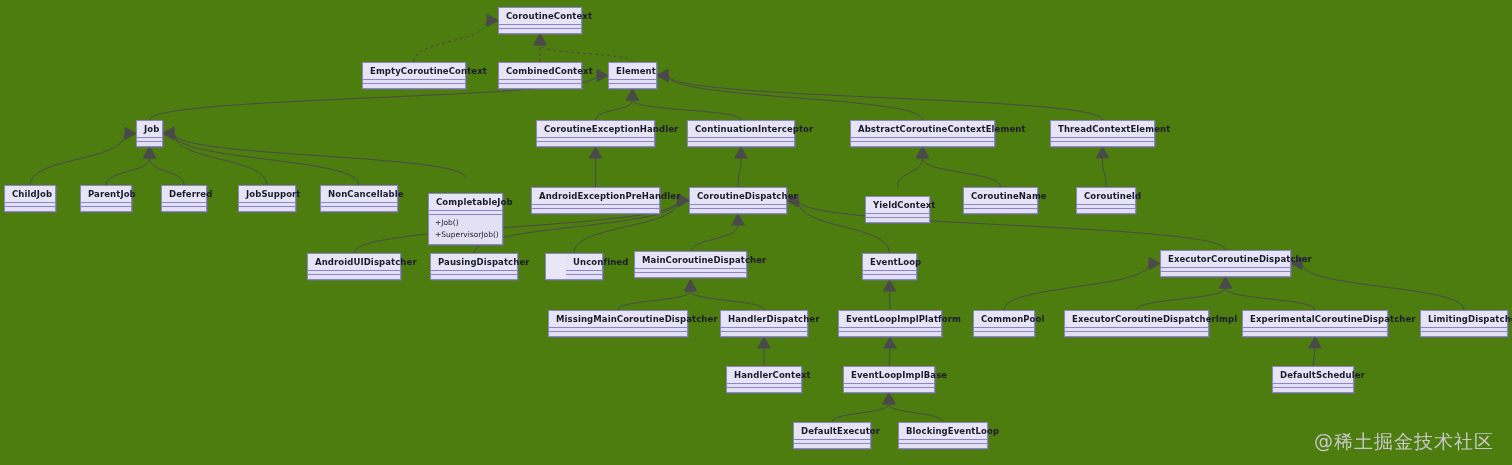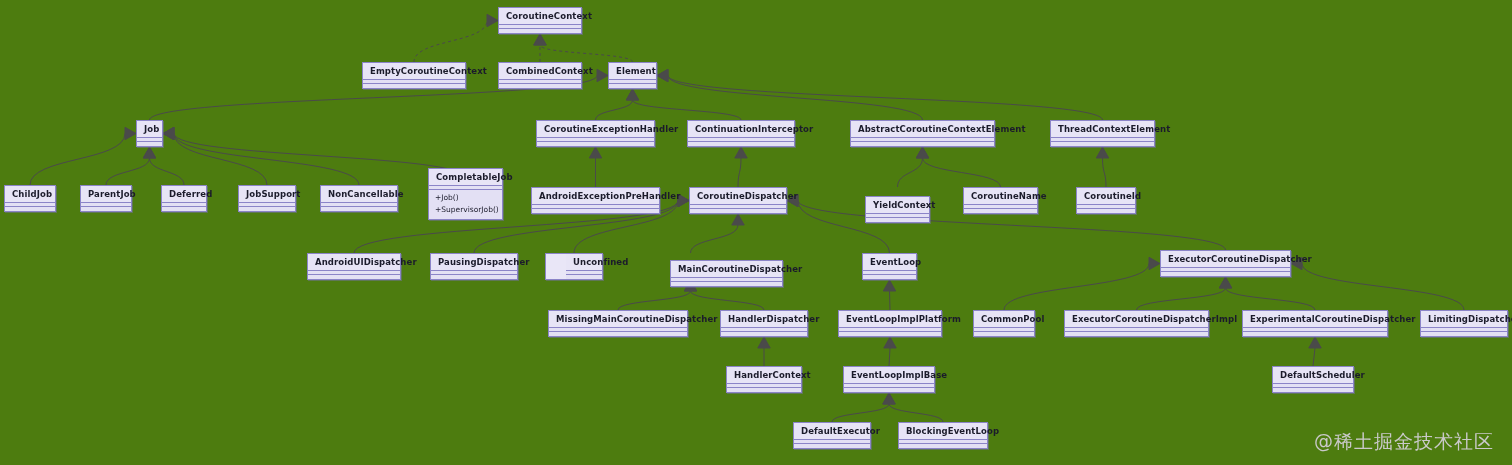--- a/index.html
+++ b/index.html
@@ -297,21 +297,21 @@
       <div class="uml-node" style="left: 238px; top: 185px; width: 58px;">
         <div class="uml-title">JobSupport</div>
         <div class="uml-attrs"></div>
         <div class="uml-ops"></div>
       </div>
       <div class="uml-node" style="left: 320px; top: 185px; width: 78px;">
         <div class="uml-title">NonCancellable</div>
         <div class="uml-attrs"></div>
         <div class="uml-ops"></div>
       </div>
-      <div class="uml-node" style="left: 428px; top: 168px; width: 75px;">
+      <div class="uml-node" style="left: 428px; top: 193px; width: 75px;">
         <div class="uml-title">CompletableJob</div>
         <div class="uml-attrs"></div>
         <div class="uml-ops-text">+Job()
 +SupervisorJob()</div>
       </div>
       <div class="uml-node" style="left: 531px; top: 187px; width: 129px;">
         <div class="uml-title">AndroidExceptionPreHandler</div>
         <div class="uml-attrs"></div>
         <div class="uml-ops"></div>
       </div>
@@ -343,21 +343,21 @@
       <div class="uml-node" style="left: 430px; top: 253px; width: 88px;">
         <div class="uml-title">PausingDispatcher</div>
         <div class="uml-attrs"></div>
         <div class="uml-ops"></div>
       </div>
       <div class="uml-node" style="left: 545px; top: 253px; width: 58px; padding-left: 20px;">
         <div class="uml-title">Unconfined</div>
         <div class="uml-attrs"></div>
         <div class="uml-ops"></div>
       </div>
-      <div class="uml-node" style="left: 634px; top: 260px; width: 113px; margin-left: 36px;">
+      <div class="uml-node" style="left: 634px; top: 251px; width: 113px;">
         <div class="uml-title">MainCoroutineDispatcher</div>
         <div class="uml-attrs"></div>
         <div class="uml-ops"></div>
       </div>
       <div class="uml-node" style="left: 862px; top: 253px; width: 55px;">
         <div class="uml-title">EventLoop</div>
         <div class="uml-attrs"></div>
         <div class="uml-ops"></div>
       </div>
       <div class="uml-node" style="left: 1160px; top: 250px; width: 131px;">

